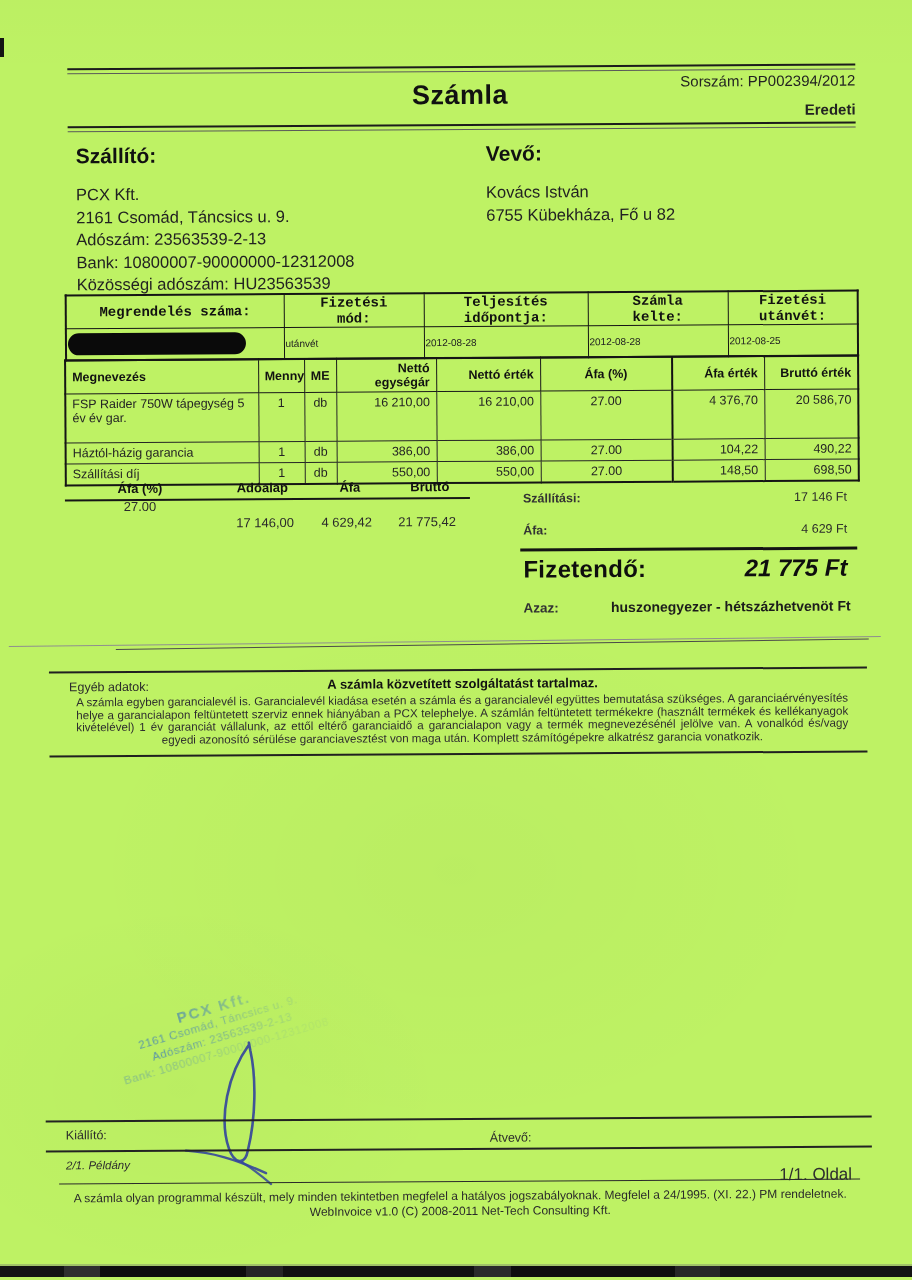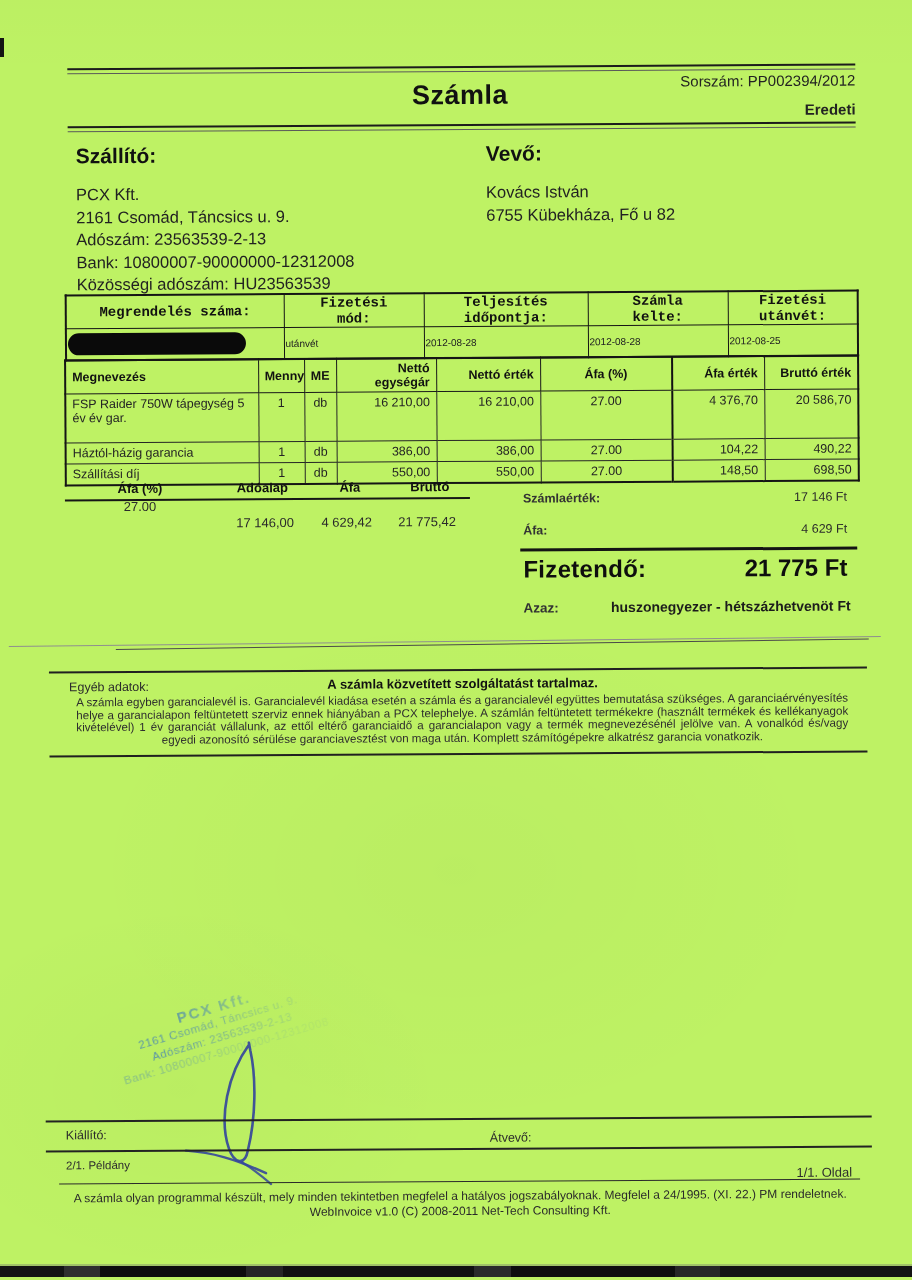--- a/index.html
+++ b/index.html
@@ -212,27 +212,27 @@
       <tr>
         <td></td>
         <td style="text-align:right;padding-right:16px;">17 146,00</td>
         <td style="text-align:right;padding-right:18px;">4 629,42</td>
         <td style="text-align:right;padding-right:14px;">21 775,42</td>
       </tr>
     </tbody>
       </table>
     <div class="vat-rule" style="left:65px;top:497px;width:405px;"></div>
 
-    <div class="abs tot-label" style="left:523px;top:492px;">Számlaérték:</div>
+    <div class="abs tot-label" style="left:523px;top:492px;">Szállítási:</div>
     <div class="abs tot-val" style="left:700px;top:492px;width:147px;">17 146 Ft</div>
     <div class="abs tot-label" style="left:523px;top:524px;">Áfa:</div>
     <div class="abs tot-val" style="left:700px;top:524px;width:147px;">4 629 Ft</div>
     <div class="rule" style="left:520px;top:549px;width:337px;border-top:3px solid #141414;"></div>
     <div class="abs pay-label" style="left:523px;top:556px;">Fizetendő:</div>
-    <div class="abs pay-val" style="left:700px;top:556px;width:147px;">21 775 Ft</div>
+    <div class="abs pay-val" style="left:700px;top:556px;width:147px;font-style:italic;">21 775 Ft</div>
     <div class="abs tot-label" style="left:523px;top:601px;font-size:13.5px;">Azaz:</div>
     <div class="abs words" style="left:560px;top:600px;width:290px;">huszonegyezer - hétszázhetvenöt Ft</div>
 
     <div class="rule" style="left:8px;top:641px;width:872px;border-top:1.3px solid #8f8f8f;transform:rotate(-0.3deg);"></div>
     <div class="rule" style="left:115px;top:644px;width:753px;border-top:1.6px solid #4a4a4a;transform:rotate(-0.45deg);"></div>
     <div class="abs small-label" style="left:68px;top:678px;">Egyéb adatok:</div>
 
     <div class="rule" style="left:48px;top:669px;width:818px;border-top:2px solid #202020;"></div>
     <div class="abs notice-title" style="left:65px;top:676px;width:793px;">A számla közvetített szolgáltatást tartalmaz.</div>
     <div class="abs notice-text" style="left:75px;top:694px;width:772px;">A számla egyben garancialevél is. Garancialevél kiadása esetén a számla és a garancialevél együttes bemutatása szükséges. A garanciaérvényesítés helye a garancialapon feltüntetett szerviz ennek hiányában a PCX telephelye. A számlán feltüntetett termékekre (használt termékek és kellékanyagok kivételével) 1 év garanciát vállalunk, az ettől eltérő garanciaidő a garancialapon vagy a termék megnevezésénél jelölve van. A vonalkód és/vagy egyedi azonosító sérülése garanciavesztést von maga után. Komplett számítógépekre alkatrész garancia vonatkozik.</div>
@@ -248,22 +248,22 @@
     <svg class="sig" viewBox="0 0 150 160">
       <path d="M 76,18 C 54,48 45,92 55,122 C 60,137 71,140 74,124 C 82,92 83,52 77,24 C 76,18 75,14 76,18 Z" fill="none" stroke="#35469b" stroke-width="2.6" stroke-linecap="round" opacity="0.92"></path>
       <path d="M 12,124 C 38,126 60,132 92,147" fill="none" stroke="#35469b" stroke-width="2.4" stroke-linecap="round" opacity="0.9"></path>
       <path d="M 68,136 C 78,142 88,150 97,158" fill="none" stroke="#35469b" stroke-width="2.2" stroke-linecap="round" opacity="0.85"></path>
     </svg>
 
     <div class="rule" style="left:42px;top:1118px;width:826px;border-top:2px solid #232323;"></div>
     <div class="abs small-label" style="left:62px;top:1126px;">Kiállító:</div>
     <div class="abs small-label" style="left:486px;top:1131px;">Átvevő:</div>
     <div class="rule" style="left:42px;top:1148px;width:826px;border-top:2px solid #232323;"></div>
-    <div class="abs" style="left:62px;top:1157px;font-size:11.5px;color:#2e2e2e;">2/1. Példány</div>
-    <div class="abs" style="left:700px;top:1167px;width:148px;font-size:13px;color:#2e2e2e;text-align:right;">1/1. Oldal</div>
+    <div class="abs" style="left:62px;top:1157px;font-size:11.5px;color:#2e2e2e;font-style:italic;">2/1. Példány</div>
+    <div class="abs" style="left:700px;top:1167px;width:148px;font-size:17px;color:#2e2e2e;text-align:right;">1/1. Oldal</div>
     <div class="rule" style="left:55px;top:1181px;width:801px;border-top:1.6px solid #2b2b2b;"></div>
 
     <div class="abs footer-line" style="left:56px;top:1189px;width:800px;">A számla olyan programmal készült, mely minden tekintetben megfelel a hatályos jogszabályoknak. Megfelel a 24/1995. (XI. 22.) PM rendeletnek.</div>
     <div class="abs footer-line" style="left:56px;top:1204px;width:800px;">WebInvoice v1.0 (C) 2008-2011 Net-Tech Consulting Kft.</div>
 
   </div>
 
   <div class="bottom-strip"></div>
 </div>
 

